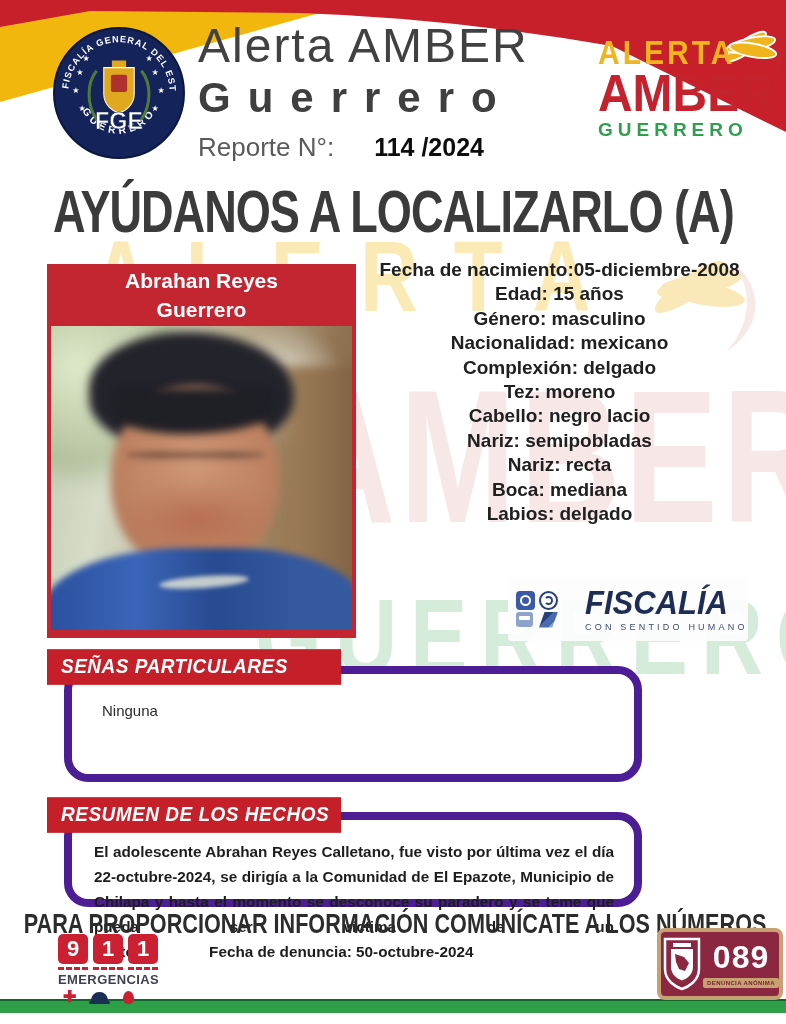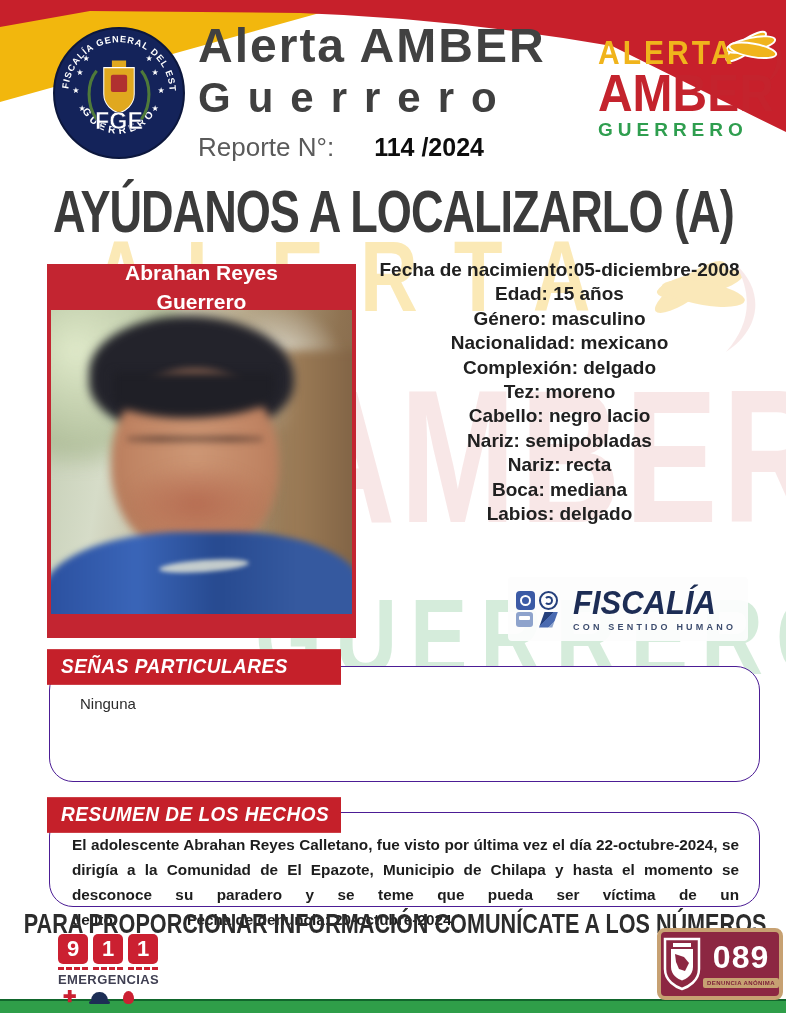--- a/index.html
+++ b/index.html
@@ -17,41 +17,41 @@
   .wm1 { left:92px; top:220px; font-size:80px; letter-spacing:36px; color:rgba(242,183,13,0.30); transform:scale(1,1.25); }
   .wm2 { left:295px; top:348px; font-size:146px; letter-spacing:5px; color:rgba(201,72,72,0.13); transform:scale(0.95,1.30); }
   .wm3 { left:255px; top:575px; font-size:86px; letter-spacing:13px; color:rgba(47,158,73,0.20); transform:scale(1,1.25); }
   .wm-banana { position:absolute; left:620px; top:235px; opacity:0.30; z-index:0; }
 
   
   .fge-logo { position:absolute; left:52px; top:26px; width:134px; height:134px; z-index:2; }
 
   
   .title-block { position:absolute; left:198px; top:18px; z-index:2; }
-  .title1 { font-size:48px; color:#414141; font-weight:700; letter-spacing:2px; }
+  .title1 { font-size:48px; color:#414141; font-weight:400; letter-spacing:2px; }
   .title2 { font-size:42px; color:#3f3f3f; font-weight:700; letter-spacing:17px; margin-top:1px; white-space:nowrap; }
   .report-row { margin-top:10px; font-size:26px; color:#5a5a5a; }
   .report-number { color:#0d0d0d; font-weight:700; margin-left:40px; font-size:25px; }
 
   
   .amber-logo { position:absolute; left:598px; top:34px; width:186px; z-index:2; text-align:left; }
   .amber-l1 { font-size:30px; font-weight:800; color:#f0b41c; letter-spacing:3px; transform:scaleY(1.1); transform-origin:left top; }
   .amber-l2 { font-size:47px; font-weight:800; color:#c4232d; line-height:0.95; letter-spacing:0; transform:scale(1.02,1.12); transform-origin:left top; }
   .amber-l3 { font-size:19px; font-weight:800; color:#2f9e4f; letter-spacing:5px; margin-top:6px; }
   .amber-banana { position:absolute; right:-8px; top:-16px; }
 
   
   .headline { position:absolute; left:0; top:176px; width:100%; text-align:center; z-index:2;text-decoration:underline; }
   .headline span { display:inline-block; font-size:46px; font-weight:800; color:#3b3b3b;
     letter-spacing:-1px; transform:scale(0.98,1.30); transform-origin:center top; white-space:nowrap; }
 
   
   .photo-card { position:absolute; left:47px; top:264px; width:309px; height:374px;
     background:#c32531; padding:0 4px 4px 4px; z-index:2; }
-  .name-bar { height:46px; display:flex; flex-direction:column; align-items:center; justify-content:center;
+  .name-bar { height:62px; display:flex; flex-direction:column; align-items:center; justify-content:center;
     color:#fff; font-size:21px; font-weight:600; line-height:29px; background:#c32531; }
   .photo { position:relative; width:301px; height:304px; overflow:hidden;
     background:linear-gradient(100deg,#c3cdb4 0%,#d6dcc8 22%,#b7a98c 55%,#8f7352 82%,#7c6147 100%); }
   .photo div { position:absolute; }
   .ph-leaves { left:-20px; top:-10px; width:150px; height:170px;
     background:radial-gradient(circle at 30% 30%, rgba(224,234,202,.95), rgba(150,170,120,.45) 60%, transparent 78%); filter:blur(6px); }
   .ph-light { right:5px; top:-5px; width:130px; height:130px;
     background:radial-gradient(circle, rgba(242,246,238,.85), transparent 70%); filter:blur(4px); }
   .ph-trunk { right:-15px; top:40px; width:115px; height:265px;
     background:linear-gradient(90deg, rgba(140,105,70,0), #9a7a55 40%, #7c5f42); filter:blur(5px); }
@@ -70,41 +70,41 @@
     border-radius:45% 40% 0 0/70% 60% 0 0; filter:blur(3px); }
   .ph-collar { left:108px; top:250px; width:90px; height:12px; background:rgba(222,226,214,.85);
     border-radius:50%; filter:blur(2px); transform:rotate(-4deg); }
 
   
   .details { position:absolute; left:367px; top:258px; width:385px; list-style:none; z-index:2;text-align:center; }
   .details li { font-size:19px; font-weight:600; color:#202020; line-height:24.4px; white-space:nowrap; }
 
   
   .fiscalia { position:absolute; left:508px; top:577px; width:240px; height:64px; z-index:2;
-    background:rgba(253,253,253,.93); border-radius:4px; display:flex; align-items:center; gap:13px; padding:4px 8px; }
+    background:rgba(253,253,253,.93); border-radius:4px; display:flex; align-items:center; gap:25px; padding:4px 8px; }
   .fi-grid { display:grid; grid-template-columns:21px 21px; grid-gap:2px; }
   .fi-cam { width:19px; height:19px; background:#3b5aa5; border-radius:4px; position:relative; }
   .fi-cam::after { content:''; position:absolute; inset:4px; border:2px solid #fff; border-radius:50%; }
   .fi-fp { width:19px; height:19px; border:2px solid #25407c; border-radius:50%; position:relative; }
   .fi-fp::after { content:''; position:absolute; inset:3px; border:2px solid #25407c; border-radius:50%; border-left-color:transparent; }
   .fi-train { width:17px; height:15px; background:#8ea3cc; border-radius:3px; position:relative; }
   .fi-train::after { content:''; position:absolute; left:3px; top:4px; right:3px; height:4px; background:#fff; border-radius:1px; }
   .fi-flag { width:19px; height:16px; background:linear-gradient(135deg,#25407c 40%,#4a6ab0 40%,#4a6ab0 70%,#8ea3cc 70%);
     clip-path:polygon(0 100%, 30% 0, 100% 0, 70% 100%); }
   .fisc-text { display:flex; flex-direction:column; }
   .fisc-name { font-size:31px; font-weight:800; font-style:italic; color:#1d2d55; line-height:1; transform:scaleY(1.05); transform-origin:left top; }
-  .fisc-tag { font-size:9px; font-weight:700; color:#3d4c6e; letter-spacing:3.2px; margin-top:4px; white-space:nowrap; }
+  .fisc-tag { font-size:9px; font-weight:400; color:#3d4c6e; letter-spacing:3.2px; margin-top:4px; white-space:nowrap; }
 
   
   .sec-bar { position:absolute; left:47px; width:294px; height:34px; background:#c5202a; color:#fff;
     font-style:italic; font-weight:800; font-size:19px; line-height:34px; padding-left:14px;
     letter-spacing:0.5px; z-index:3; transform:scaleY(1.05); }
   .senas-bar { top:650px; }
   .resumen-bar { top:798px; }
-  .sec-box { position:absolute; left:49px; width:711px; border:1px solid #4c1d95; border-radius:24px; z-index:2; background:#fff; }
+  .sec-box { position:absolute; left:64px; width:578px; border:8px solid #4c1d95; border-radius:24px; z-index:2; background:#fff; }
   .senas-box { top:666px; height:116px; }
   .resumen-box { top:812px; height:95px; }
   .senas-content { font-size:15px; font-weight:500; color:#2b2b2b; padding:28px 0 0 30px; }
   .resumen-box p { margin:0; padding:19px 20px 0 22px; font-size:15.3px; line-height:25px;
     font-weight:700; color:#1d1d1d; text-align:justify; }
   .denuncia { font-weight:800; margin-left:70px; white-space:nowrap; }
 
   
   .cta { position:absolute; left:0; top:908px; width:100%; text-align:center; z-index:2; }
   .cta span { display:inline-block; font-size:23px; font-weight:800; color:#2c2c2c;
@@ -256,21 +256,21 @@
       <div class="fisc-tag">CON SENTIDO HUMANO</div>
     </div>
   </div>
 
   <div class="sec-box senas-box">
     <div class="senas-content">Ninguna</div>
   </div>
   <div class="sec-bar senas-bar">SEÑAS PARTICULARES</div>
 
   <div class="sec-box resumen-box">
-    <p><span>El adolescente Abrahan Reyes Calletano, fue visto por última vez el día 22-octubre-2024, se dirigía a la Comunidad de El Epazote, Municipio de Chilapa y hasta el momento se desconoce su paradero y se teme que pueda ser víctima de un delito.</span><span class="denuncia">Fecha de denuncia: 20-octubre-2024</span></p>
+    <p><span>El adolescente Abrahan Reyes Calletano, fue visto por última vez el día 22-octubre-2024, se dirigía a la Comunidad de El Epazote, Municipio de Chilapa y hasta el momento se desconoce su paradero y se teme que pueda ser víctima de un delito.</span><span class="denuncia">Fecha de denuncia: 50-octubre-2024</span></p>
   </div>
   <div class="sec-bar resumen-bar">RESUMEN DE LOS HECHOS</div>
 
   <div class="cta">
     <span>PARA PROPORCIONAR INFORMACIÓN COMUNÍCATE A LOS NÚMEROS</span>
   </div>
 
   <div class="e911">
     <div class="digits">
       <div class="digit">9</div>

